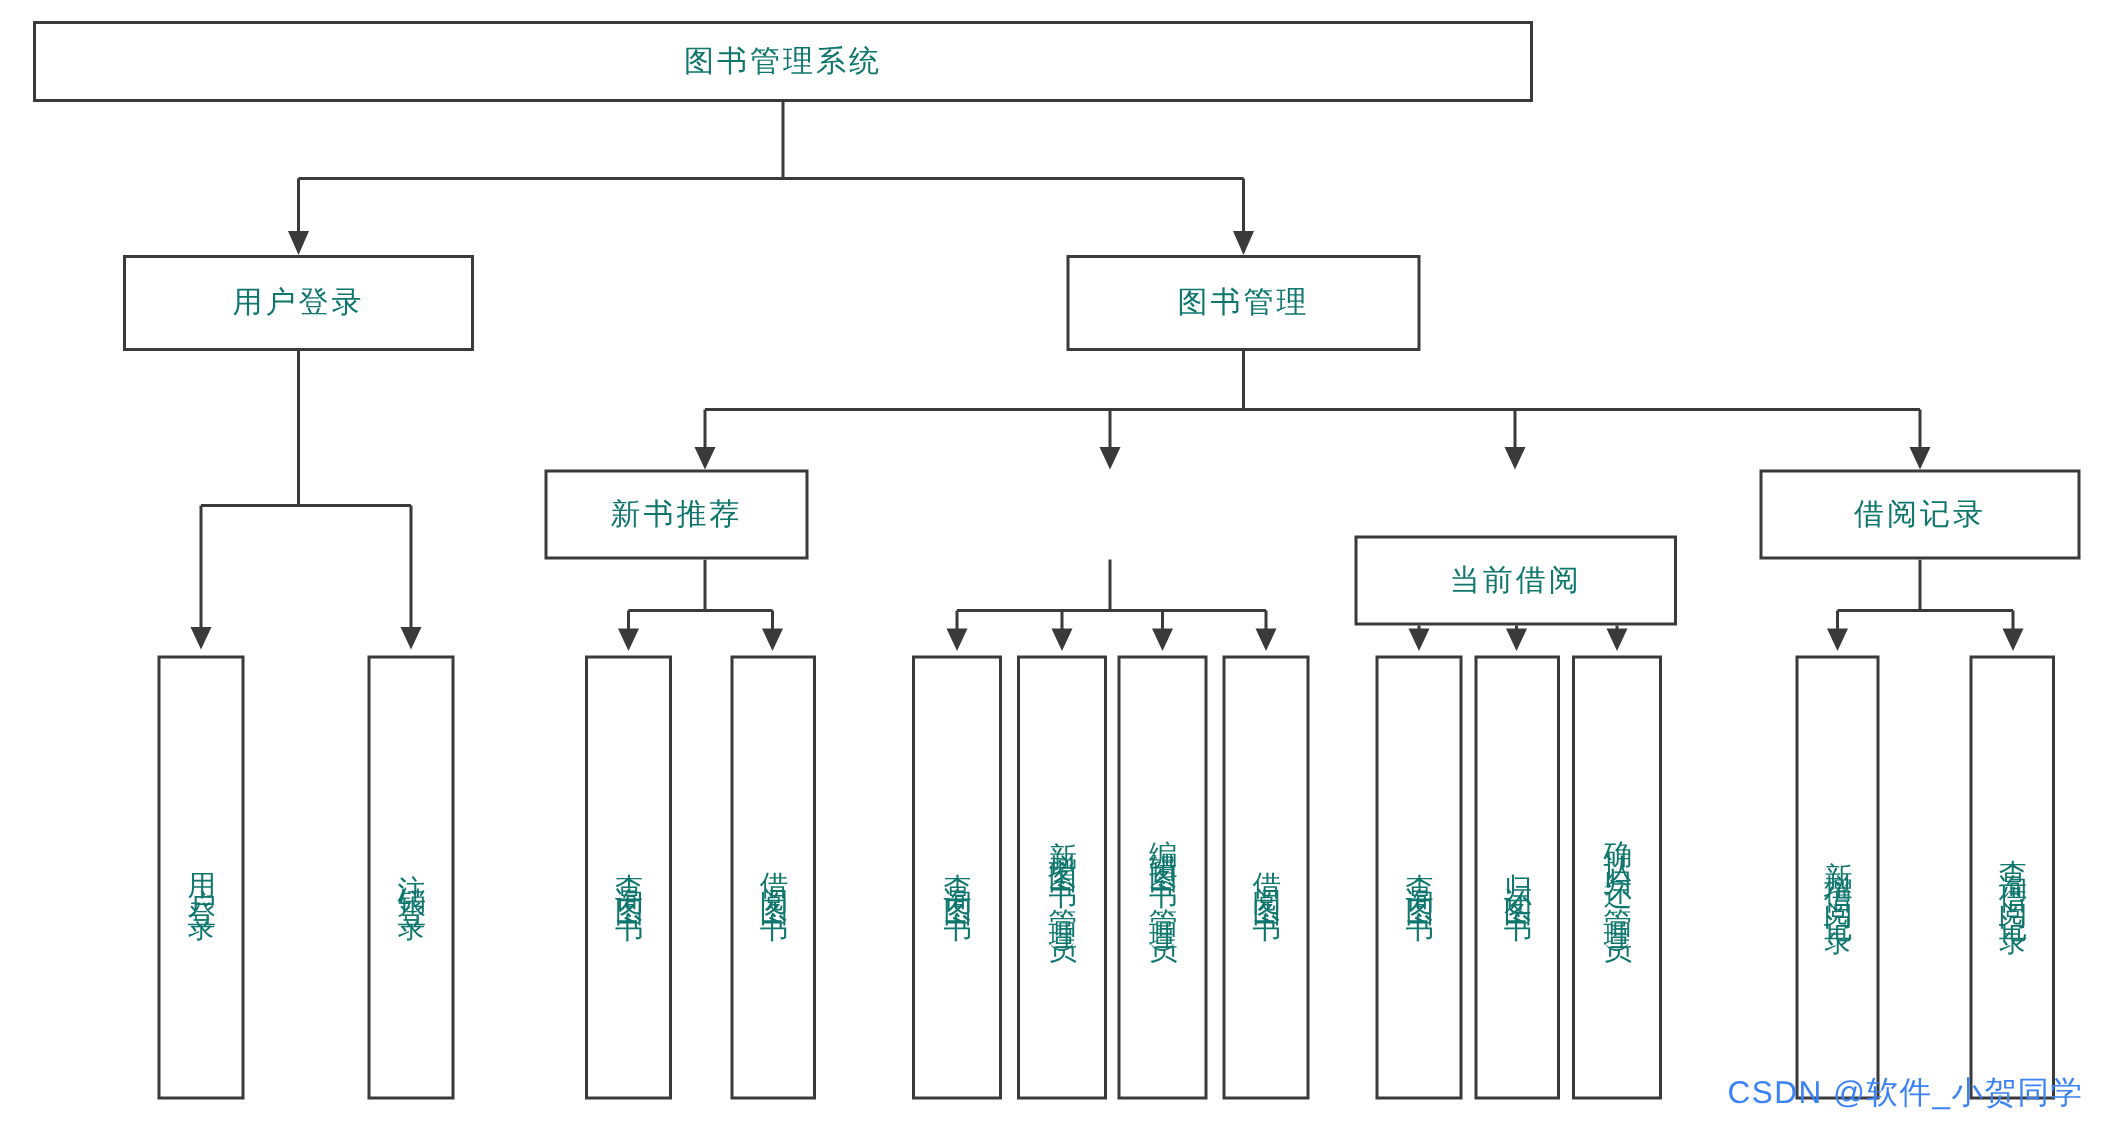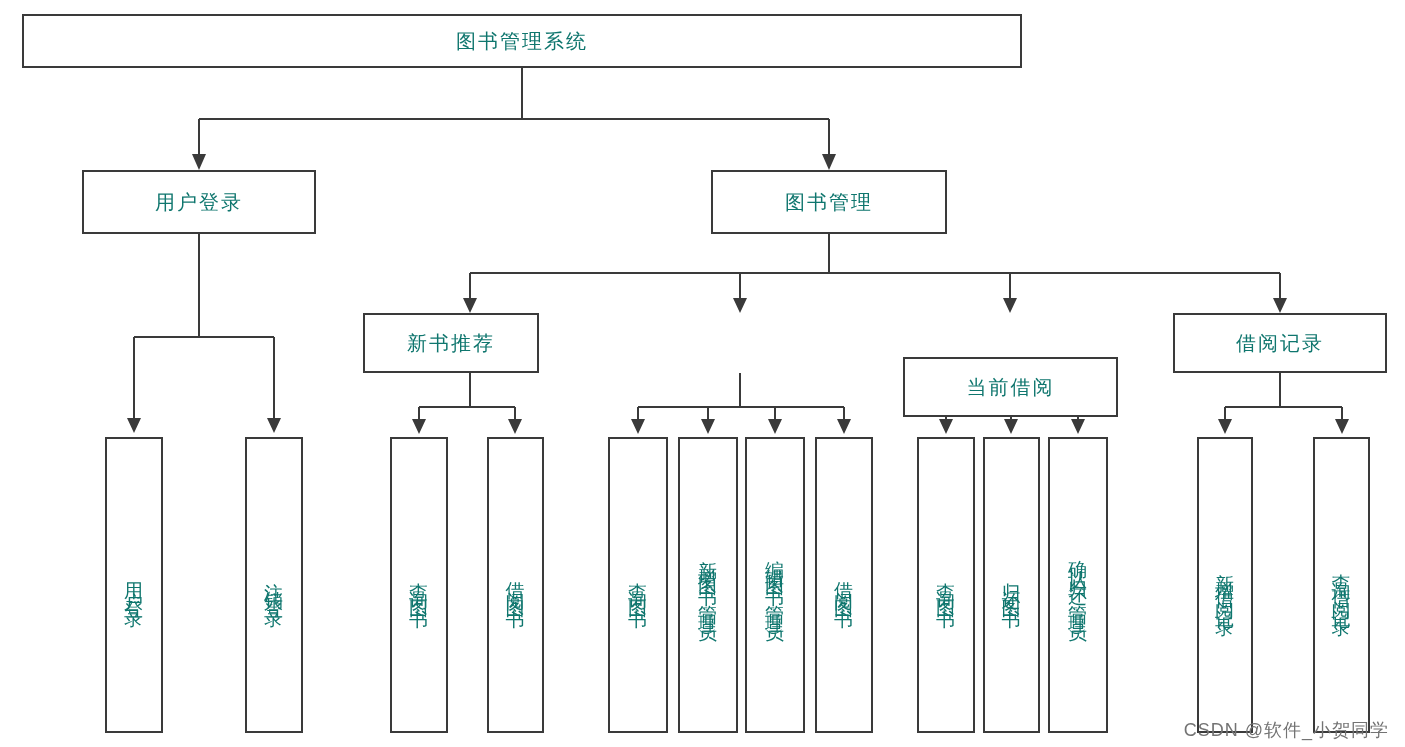--- a/index.html
+++ b/index.html
@@ -37,22 +37,22 @@
     writing-mode: vertical-rl;
     text-orientation: mixed;
     font-size: 19px;
     letter-spacing: 9px;
     line-height: 1;
   }
   .watermark {
     position: absolute;
     right: 16px;
     bottom: 5px;
-    color: #737373;
-    font-size: 18px;
+    color: #3b82f6;
+    font-size: 21px;
     letter-spacing: 1px;
     white-space: nowrap;
   }
 </style>
 </head>
 <body>
 
 <div class="canvas">
 
   <svg class="connectors" viewBox="0 0 1405 747" xmlns="http://www.w3.org/2000/svg">

